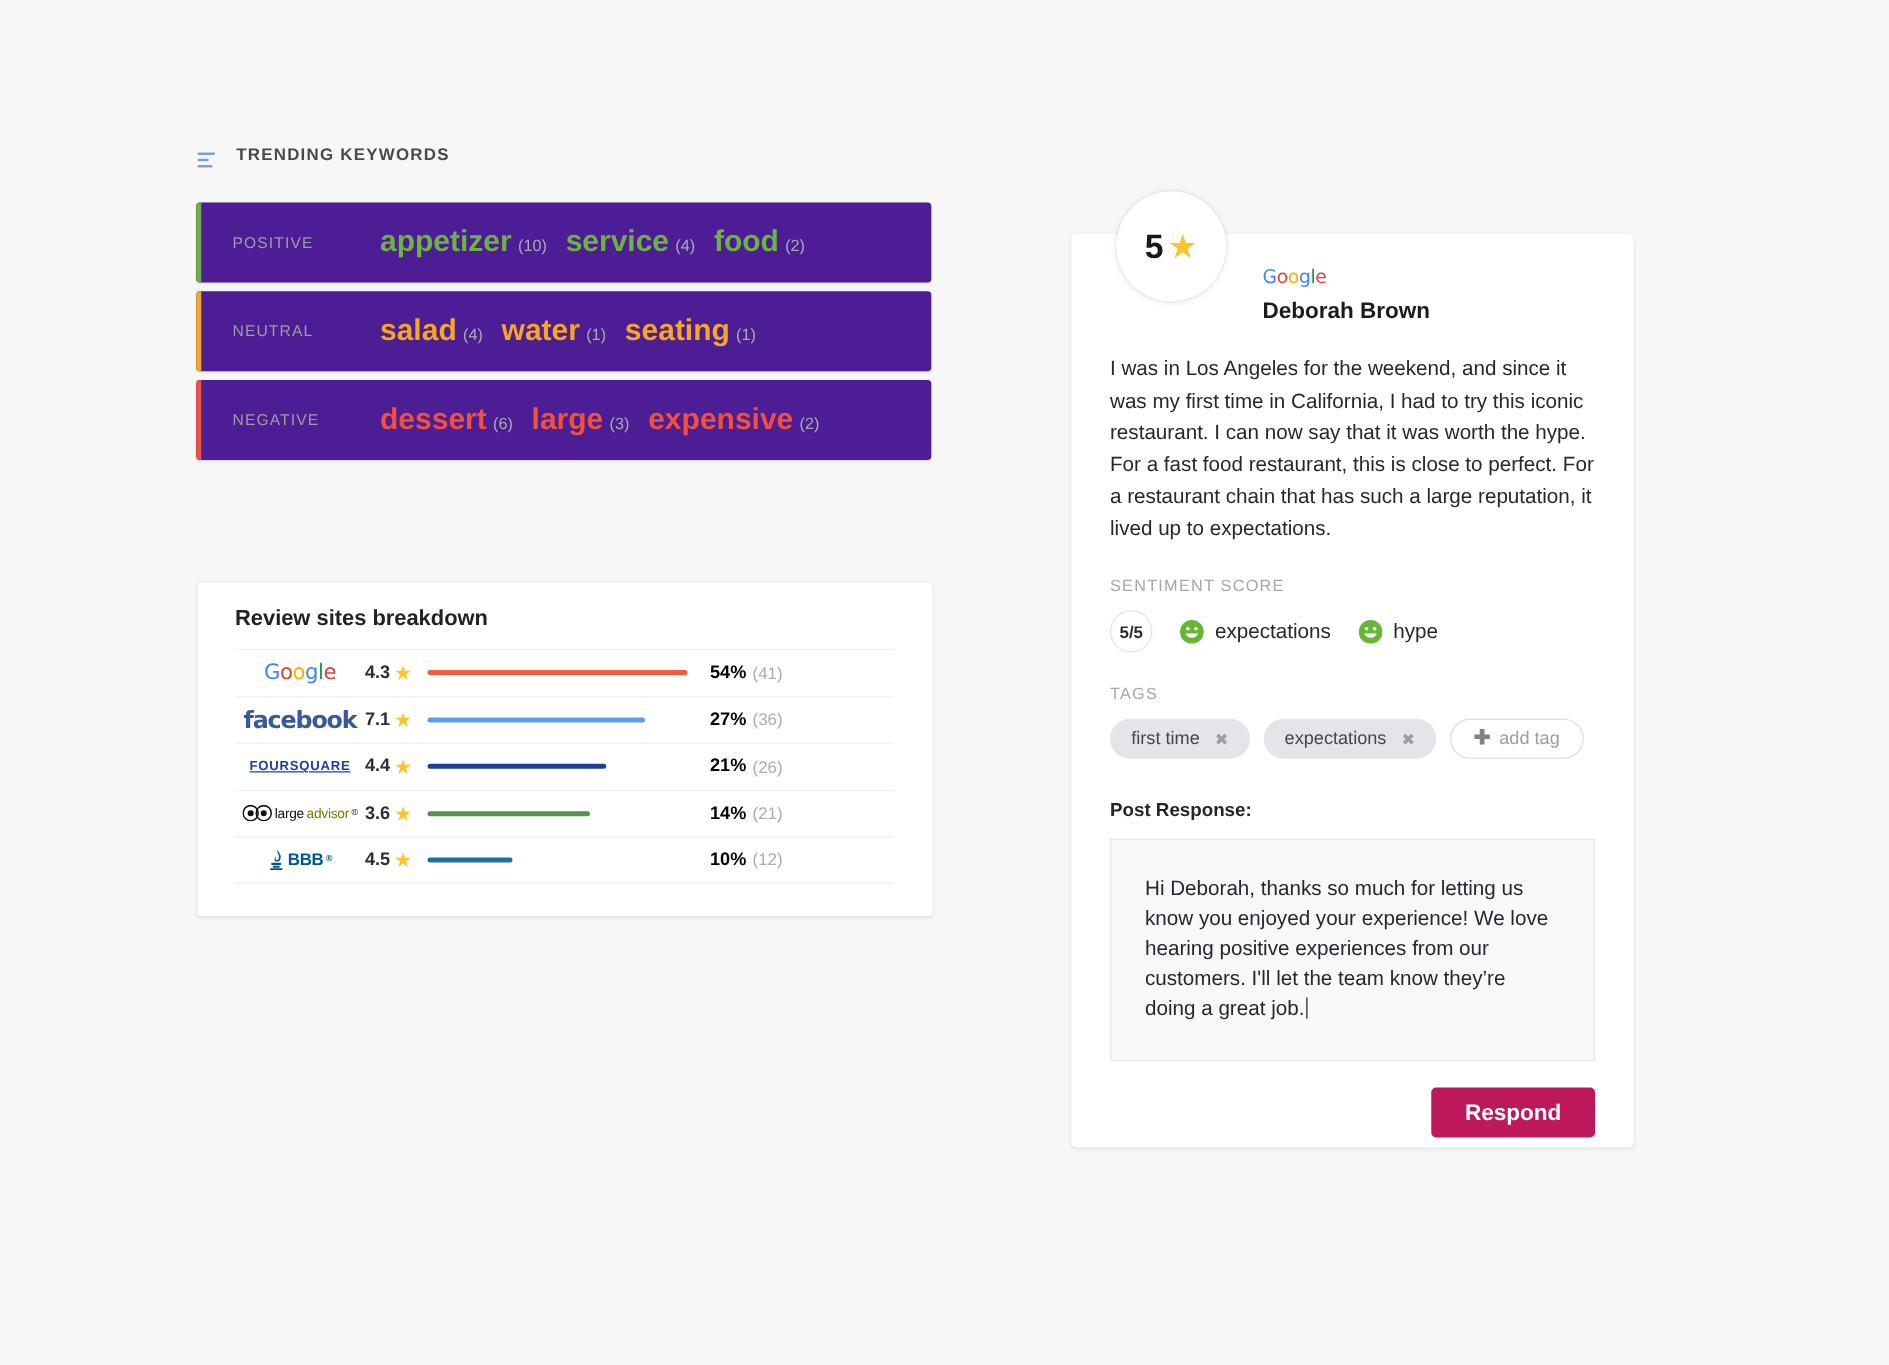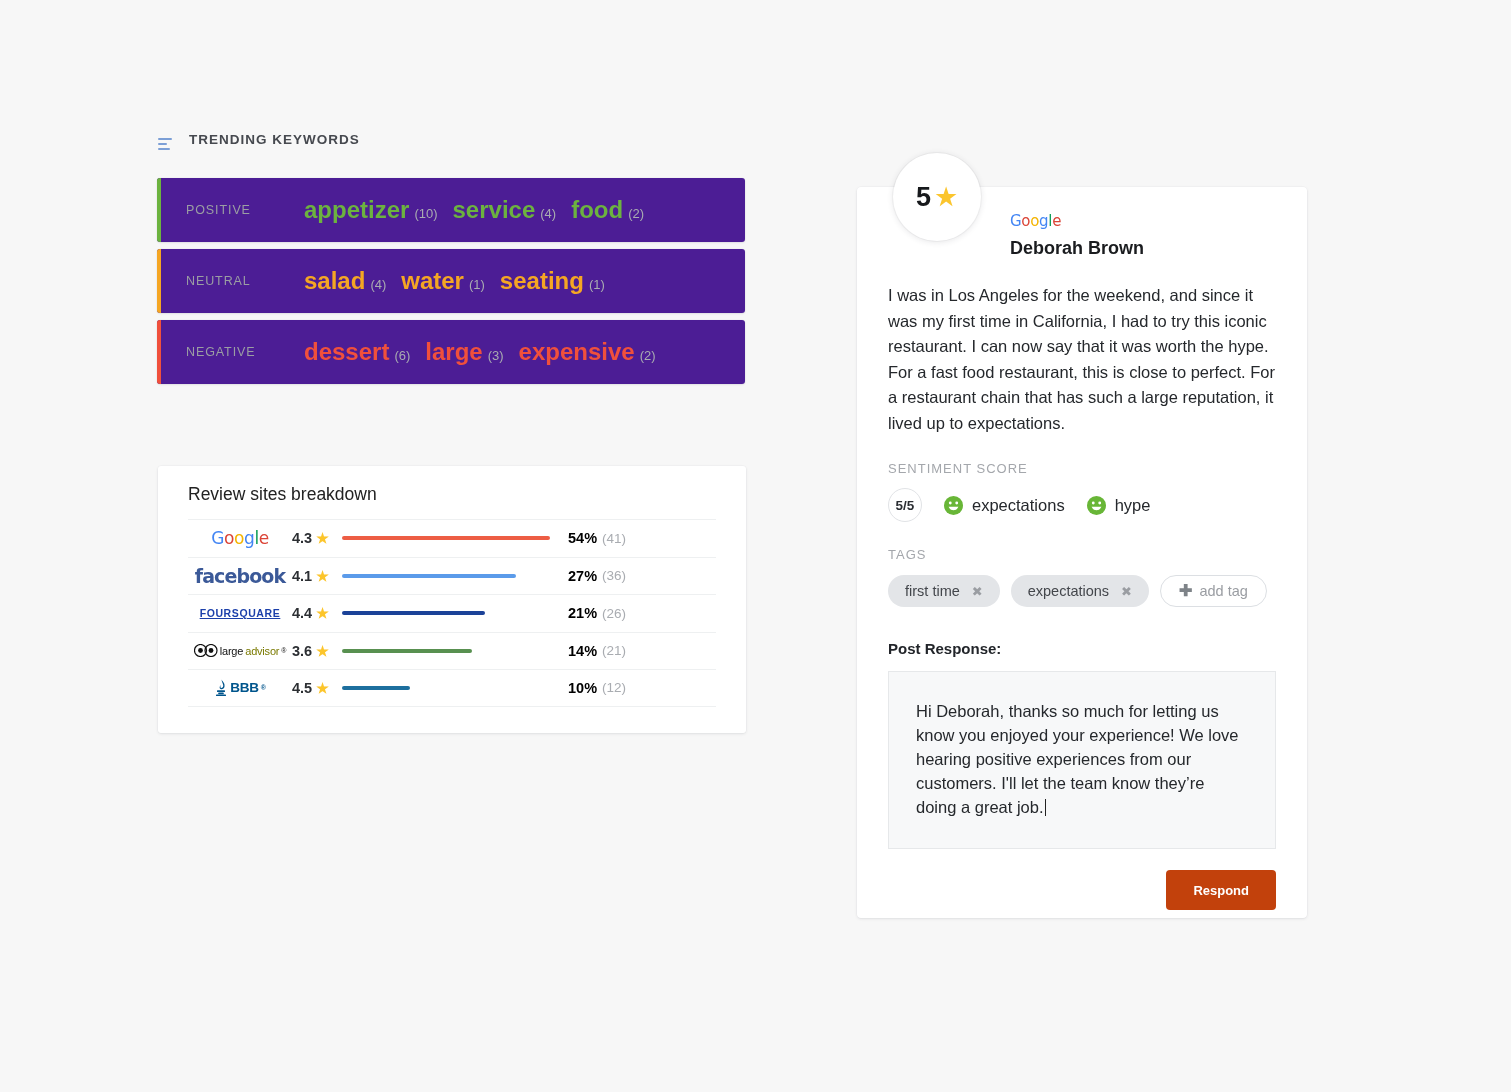--- a/index.html
+++ b/index.html
@@ -6,21 +6,21 @@
   html, body {
     margin: 0; padding: 0;
     width: 1511px; height: 1092px;
     background: #f7f7f7;
     font-family: "Liberation Sans", sans-serif;
     -webkit-font-smoothing: antialiased;
   }
   .page { position: relative; width: 1511px; height: 1092px; }
 
   
-  .left-col { position: absolute; left: 157px; top: 132px; width: 600px; }
+  .left-col { position: absolute; left: 157px; top: 116px; width: 600px; }
 
   .tk-header { display: flex; align-items: flex-start; gap: 14px; }
   .tk-icon { width: 18px; height: 18px; margin-top: 3px; flex: 0 0 18px; }
   .tk-title {
     font-size: 13.5px; font-weight: bold; letter-spacing: 1.0px;
     color: #46494f; text-transform: uppercase; line-height: 1.2;
   }
   .tk-sub {
     font-size: 14.5px; color: #9b9ea3; margin-top: 7px; line-height: 1.3;
     font-weight: normal;
@@ -43,21 +43,21 @@
   .kw-word { font-size: 24px; font-weight: bold; margin-right: 5px; }
   .kw-count { font-size: 13px; color: #a9acb1; margin-right: 15px; }
 
   
   .rs-card {
     position: absolute; left: 158px; top: 466px; width: 588px; height: 267px;
     background: #fff; border-radius: 3px;
     box-shadow: 0 1px 3px rgba(40,45,55,.10), 0 0 0 .5px rgba(40,45,55,.03);
     padding: 0 30px;
   }
-  .rs-title { font-size: 17.5px; color: #222; padding-top: 18px; padding-bottom: 14px; font-weight: normal; }
+  .rs-title { font-size: 17.5px; color: #222; padding-top: 18px; padding-bottom: 14px; font-weight: bold; }
   .rs-row {
     display: flex; align-items: center; height: 37.5px;
     border-top: 1px solid #eef0f1;
   }
   .rs-row:last-child { border-bottom: 1px solid #eef0f1; }
   .rs-logo { width: 104px; flex: 0 0 104px; display: flex; justify-content: center; align-items: center; }
   .rs-rating {
     flex: 0 0 50px; font-size: 14.5px; font-weight: bold; color: #2c2f33;
     display: flex; align-items: center; gap: 4px; white-space: nowrap;
   }
@@ -135,22 +135,22 @@
 
   .rv-post-label { font-size: 15px; font-weight: bold; color: #22252a; margin-top: 33px; }
   .rv-textarea {
     margin-top: 14px; background: #f7f8f9; border: 1px solid #e6e8ea;
     height: 178px; padding: 27px 30px 0 27px;
     font-size: 16.5px; line-height: 24px; color: #25282c;
   }
   .caret { display:inline-block; width:1px; height:17px; background:#222; vertical-align:-3px; margin-left:1px;}
   .rv-actions { display: flex; justify-content: flex-end; margin-top: 21px; }
   .btn-respond {
-    background: #c2410c; color: #fff; border: none; border-radius: 4px;
-    height: 40px; padding: 0 27px; font-size: 13px; font-weight: bold;
+    background: #be185d; color: #fff; border: none; border-radius: 4px;
+    height: 40px; padding: 0 27px; font-size: 18px; font-weight: bold;
     font-family: "Liberation Sans", sans-serif; cursor: pointer;
   }
 </style>
 </head>
 <body>
 
 <div class="page">
 
   <div class="left-col">
     <div class="tk-header">
@@ -225,21 +225,21 @@
       </span>
       <span class="rs-pct">54%</span>
       <span class="rs-n">(41)</span>
     </div>
 
     <div class="rs-row">
       <span class="rs-logo">
         <span class="logo-fb">facebook</span>
       </span>
       <span class="rs-rating">
-        <span>4.1</span>
+        <span>7.1</span>
         <span class="rs-star">★</span>
       </span>
       <span class="rs-barwrap">
         <span class="rs-barline" style="width:174px;background:#5b9bea"></span>
       </span>
       <span class="rs-pct">27%</span>
       <span class="rs-n">(36)</span>
     </div>
 
     <div class="rs-row">

